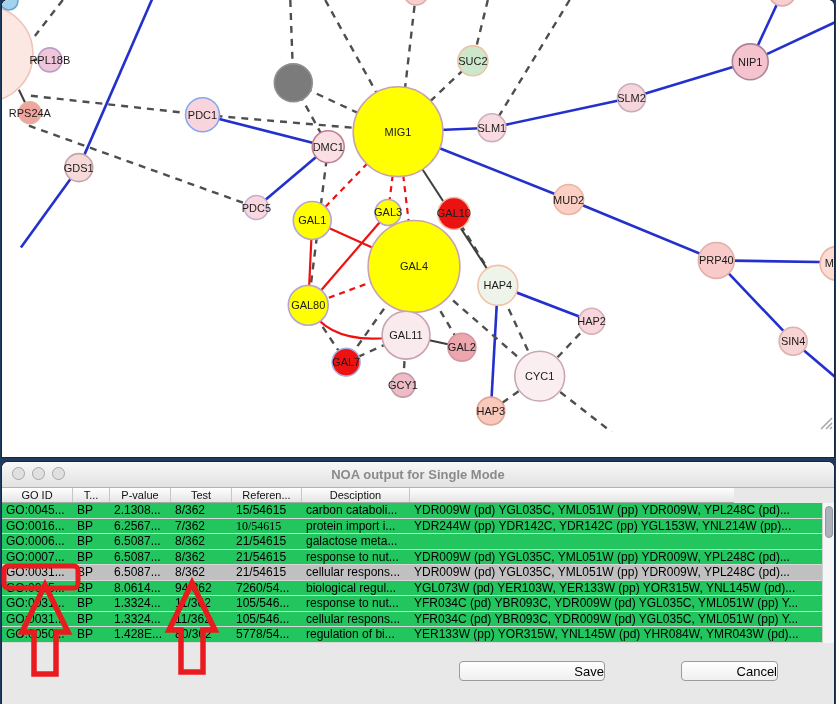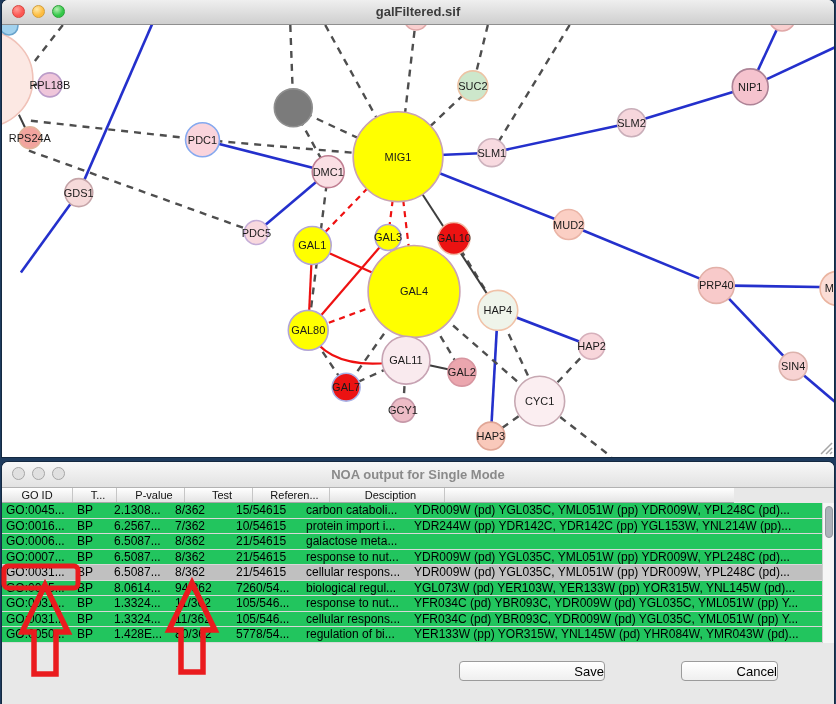--- a/index.html
+++ b/index.html
@@ -32,21 +32,21 @@
   .edge{fill:none;}
   .e-b{stroke:#2430cc;stroke-width:2.6;}
   .e-d{stroke:#4e4e4e;stroke-width:2.4;stroke-dasharray:7 6;}
   .e-k{stroke:#3e3e3e;stroke-width:2;}
   .e-r{stroke:#ee1111;stroke-width:2.2;}
   .e-rd{stroke:#ee1111;stroke-width:2.2;stroke-dasharray:6 5;}
   .grip{stroke:#a5a5a5;stroke-width:1.5;}
   text.node-label{font-size:11px;fill:#1a1a1a;font-family:"Liberation Sans",sans-serif;}
 
   .theader{display:flex;height:15px;background:linear-gradient(#ffffff,#e4e4e4);
-           border-bottom:1px solid #a8a8a8;width:732px;box-sizing:border-box;gap:7px;}
+           border-bottom:1px solid #a8a8a8;width:732px;box-sizing:border-box;}
   .th{font-size:11px;color:#111;text-align:center;line-height:14px;
       border-right:1px solid #c6c6c6;box-sizing:border-box;
       overflow:hidden;white-space:nowrap;flex-shrink:0;}
   #table-body{background:#fff;width:820px;}
   .tr{display:flex;height:15.5px;box-sizing:border-box;background:#22c55e;
       border-bottom:1px solid #d8d8d8;}
   .tr.selected{background:#c0c0c0;}
   .td{font-size:12px;color:#000;line-height:15px;padding-left:4px;box-sizing:border-box;
       overflow:hidden;white-space:nowrap;flex-shrink:0;}
 
@@ -61,28 +61,20 @@
   #save-btn{left:457px;width:146px;}
   #cancel-btn{left:679px;width:97px;}
 
   #annotation-overlay{position:absolute;left:0;top:0;z-index:99;pointer-events:none;}
   .ann{fill:none;stroke-linejoin:miter;}
 </style>
 </head>
 <body>
 
 <div class="window" id="net-window">
-  <div class="titlebar">
-    <div class="lights">
-      <span class="light red"></span>
-      <span class="light yellow"></span>
-      <span class="light green"></span>
-    </div>
-    <div class="title">galFiltered.sif</div>
-  </div>
   <div id="canvas">
     <svg id="net-svg" width="832" height="432" viewBox="2 24 832 433" xmlns="http://www.w3.org/2000/svg">
       <g id="edges-layer">
           <line x1="152" y1="22" x2="78" y2="192" class="edge e-b"></line>
           <line x1="78" y1="192" x2="20" y2="272" class="edge e-b"></line>
           <line x1="202" y1="139" x2="328" y2="171" class="edge e-b"></line>
           <line x1="256" y1="232" x2="328" y2="171" class="edge e-b"></line>
           <line x1="398" y1="156" x2="492" y2="152" class="edge e-b"></line>
           <line x1="398" y1="156" x2="569" y2="224" class="edge e-b"></line>
           <line x1="569" y1="224" x2="717" y2="285" class="edge e-b"></line>
@@ -298,21 +290,21 @@
         <div class="td" style="width: 61px;">8/362</div>
         <div class="td" style="width: 70px;">15/54615</div>
         <div class="td" style="width: 108px;">carbon cataboli...</div>
         <div class="td" style="width: 412px;">YDR009W (pd) YGL035C, YML051W (pp) YDR009W, YPL248C (pd)...</div>
       </div>
       <div class="tr">
         <div class="td" style="width: 71px;">GO:0016...</div>
         <div class="td" style="width: 37px;">BP</div>
         <div class="td" style="width: 61px;">6.2567...</div>
         <div class="td" style="width: 61px;">7/362</div>
-        <div class="td" style="width: 70px;">10/54615</div>
+        <div class="td" style="width: 70px; font-family: Liberation Serif, serif;">10/54615</div>
         <div class="td" style="width: 108px;">protein import i...</div>
         <div class="td" style="width: 412px;">YDR244W (pp) YDR142C, YDR142C (pp) YGL153W, YNL214W (pp)...</div>
       </div>
       <div class="tr">
         <div class="td" style="width: 71px;">GO:0006...</div>
         <div class="td" style="width: 37px;">BP</div>
         <div class="td" style="width: 61px;">6.5087...</div>
         <div class="td" style="width: 61px;">8/362</div>
         <div class="td" style="width: 70px;">21/54615</div>
         <div class="td" style="width: 108px;">galactose meta...</div>

